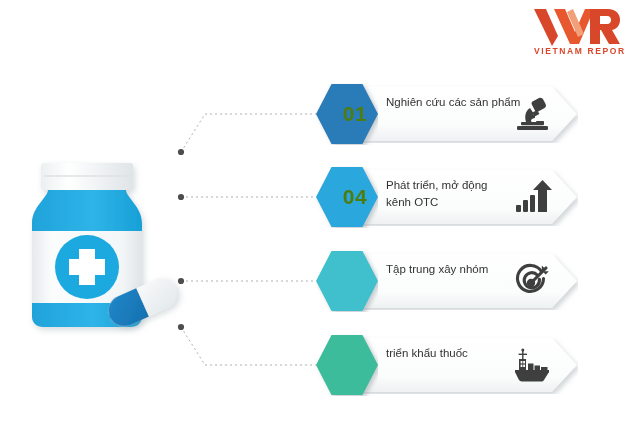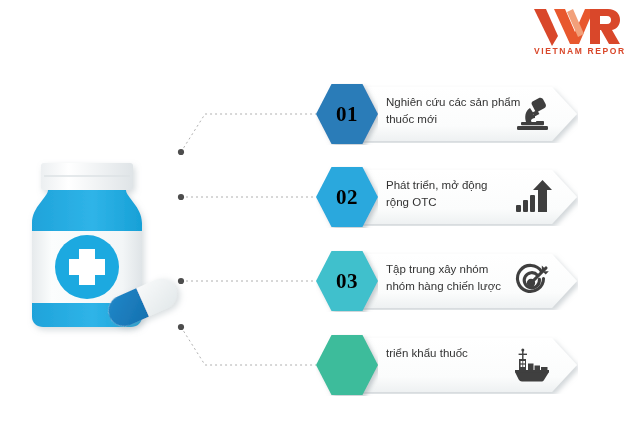--- a/index.html
+++ b/index.html
@@ -86,32 +86,32 @@
   }
   .row-hex {
     position: absolute;
     left: 0px;
     top: 0px;
     width: 62px;
     height: 62px;
   }
   .hex-num {
     position: absolute;
-    left: 0;
+    left: 8px;
     top: 0;
     width: 62px;
     height: 62px;
     display: flex;
     align-items: center;
     justify-content: center;
-    color: #000000;
+    color: #4d7c0f;
     font-size: 21px;
     font-weight: bold;
     letter-spacing: 0.5px;
-    font-family: Liberation Serif, serif;
+    font-family: Liberation Sans, sans-serif;
     z-index: 3;
   }
   .row-text {
     position: absolute;
     left: 70px;
     top: 11px;
     width: 125px;
     color: #333333;
     font-size: 11.5px;
     line-height: 16.5px;
@@ -232,21 +232,20 @@
       <defs>
         <filter id="hs1" x="-25%" y="-25%" width="160%" height="160%">
           <feDropShadow dx="2.5" dy="2.5" stdDeviation="2" flood-color="#8e99a0" flood-opacity="0.5"></feDropShadow>
         </filter>
       </defs>
       <polygon points="15.5,1 46.5,1 62,31 46.5,61 15.5,61 0,31" fill="#2b7cb8" filter="url(#hs1)"></polygon>
     </svg>
     <div class="hex-num">01</div>
     <div class="row-text">
       <span class="l1">Nghiên cứu các sản phẩm</span>
-      <span class="l2">thuốc mới</span>
     </div>
     <svg class="row-icon" viewBox="0 0 40 38">
       <g fill="#3f3f3f">
         <rect x="5" y="31" width="31" height="4" rx="1.3"></rect>
         <rect x="9" y="27" width="23" height="3.2" rx="1"></rect>
         <path d="M14 27 C12.5 22 13 16 18 13 L22 19 C19 21 18.5 24 19.5 27 Z"></path>
         <path d="M20.5 6.5 L27 3 C28.6 2.2 30.4 2.9 31.2 4.5 L33.6 9 C34.4 10.6 33.8 12.4 32.2 13.2
                  L25.7 16.7 C24.8 17.2 23.7 16.9 23.2 16 L19.8 9.6 C19.3 8.6 19.6 7.1 20.5 6.5 Z"></path>
         <rect x="21.2" y="16" width="5.4" height="4.6" transform="rotate(-28 23.9 18.3)"></rect>
         <path d="M16 24 C17.5 21 20 19.5 23 19.5 L23 23 C21 23 19.6 24 18.8 25.6 Z"></path>
@@ -270,24 +269,24 @@
       <path d="M0 2 L208 2 L233 29 L208 56 L0 56 Z" fill="url(#bg2)" filter="url(#bs2)"></path>
     </svg>
     <svg class="row-hex" viewBox="0 0 62 62">
       <defs>
         <filter id="hs2" x="-25%" y="-25%" width="160%" height="160%">
           <feDropShadow dx="2.5" dy="2.5" stdDeviation="2" flood-color="#8e99a0" flood-opacity="0.5"></feDropShadow>
         </filter>
       </defs>
       <polygon points="15.5,1 46.5,1 62,31 46.5,61 15.5,61 0,31" fill="#2aa8dd" filter="url(#hs2)"></polygon>
     </svg>
-    <div class="hex-num">02</div>
+    <div class="hex-num">04</div>
     <div class="row-text">
       <span class="l1">Phát triển, mở động</span>
-      <span class="l2">rộng OTC</span>
+      <span class="l2">kênh OTC</span>
     </div>
     <svg class="row-icon" viewBox="0 0 40 38">
       <g fill="#3f3f3f">
         <rect x="4" y="27" width="5" height="7" rx="1"></rect>
         <rect x="11" y="22" width="5" height="12" rx="1"></rect>
         <rect x="18" y="17" width="5" height="17" rx="1"></rect>
         <path d="M26 34 L26 12 L21 12 L30.5 2 L40 12 L35 12 L35 34 Z"></path>
       </g>
     </svg>
   </div>
@@ -307,24 +306,22 @@
       <path d="M0 2 L208 2 L233 29 L208 56 L0 56 Z" fill="url(#bg3)" filter="url(#bs3)"></path>
     </svg>
     <svg class="row-hex" viewBox="0 0 62 62">
       <defs>
         <filter id="hs3" x="-25%" y="-25%" width="160%" height="160%">
           <feDropShadow dx="2.5" dy="2.5" stdDeviation="2" flood-color="#8e99a0" flood-opacity="0.5"></feDropShadow>
         </filter>
       </defs>
       <polygon points="15.5,1 46.5,1 62,31 46.5,61 15.5,61 0,31" fill="#3fc0cc" filter="url(#hs3)"></polygon>
     </svg>
-    <div class="hex-num">03</div>
     <div class="row-text">
       <span class="l1">Tập trung xây nhóm</span>
-      <span class="l2">nhóm hàng chiến lược</span>
     </div>
     <svg class="row-icon" viewBox="0 0 40 38">
       <g fill="none" stroke="#3f3f3f">
         <path d="M29.5 9.5 A13 13 0 1 0 31.5 16.5" stroke-width="3.1" stroke-linecap="round"></path>
         <path d="M25.5 13.2 A7.6 7.6 0 1 0 27.4 17.4" stroke-width="3.1" stroke-linecap="round"></path>
         <circle cx="19" cy="21" r="2.6" stroke-width="3.1"></circle>
         <path d="M19 21 L34 6" stroke-width="3.1" stroke-linecap="round"></path>
       </g>
       <g fill="#3f3f3f">
         <path d="M30.5 3 L30.5 9.5 L37 9.5 L37 3 Z" opacity="0"></path>

